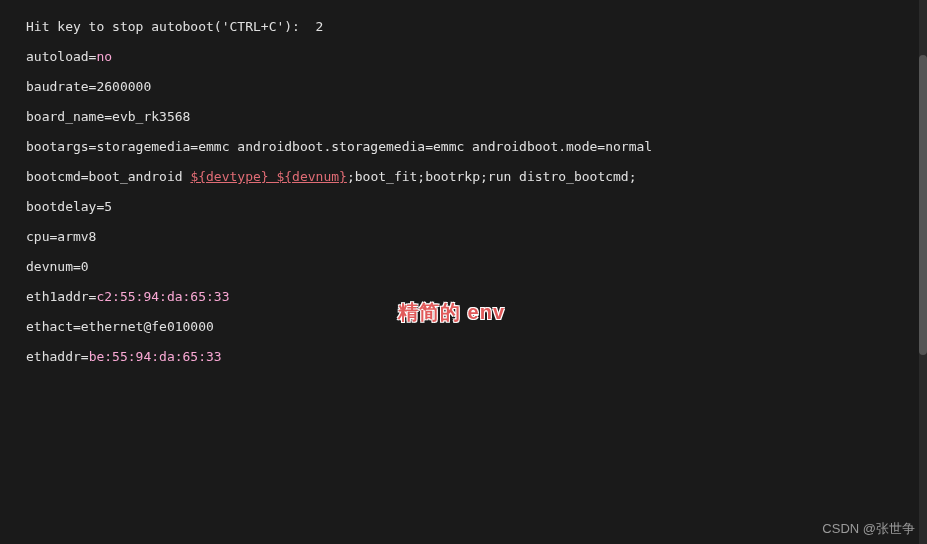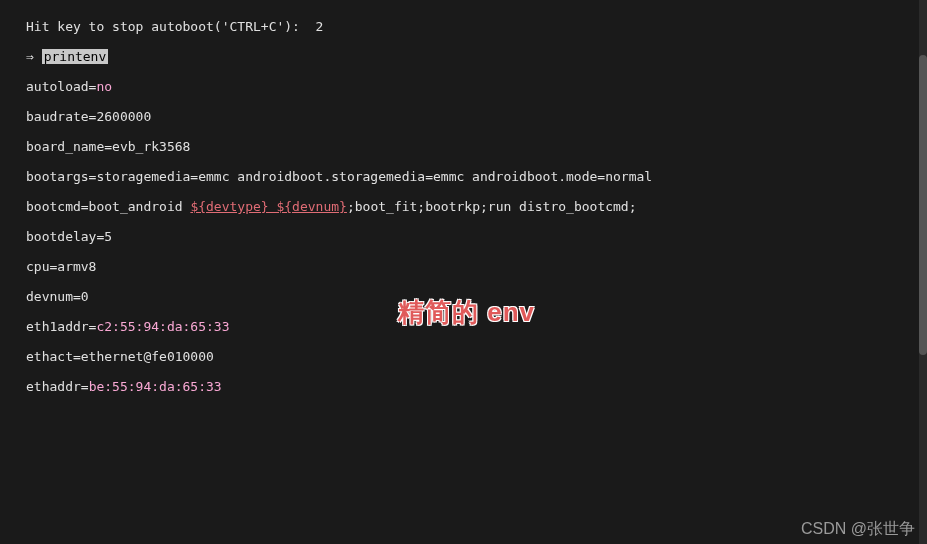--- a/index.html
+++ b/index.html
@@ -24,36 +24,36 @@
     color: #000;
     padding: 0 2px;
   }
   .aqua { color: #f9a8d4; }
   .red { color: #e06c75; text-decoration: underline; }
   .annotation {
     position: absolute;
     top: 305px;
     left: 398px;
     font-family: "SimHei", "Microsoft YaHei", sans-serif;
-    font-size: 26px;
+    font-size: 20px;
     font-weight: bold;
     color: #e05a5a;
     text-shadow:
       -1px -1px 0 #fff,
        1px -1px 0 #fff,
       -1px  1px 0 #fff,
        1px  1px 0 #fff;
     letter-spacing: 1px;
   }
   .watermark {
     position: absolute;
     bottom: 8px;
     right: 12px;
     font-family: "Microsoft YaHei", sans-serif;
-    font-size: 16px;
+    font-size: 13px;
     color: #9a9a9a;
   }
   .scrollbar {
     position: absolute;
     right: 0;
     top: 0;
     width: 8px;
     height: 100%;
     background: #2a2a2a;
   }
@@ -64,21 +64,20 @@
     height: 300px;
     background: #555;
     border-radius: 4px;
   }
 </style>
 </head>
 <body>
 
 <div class="terminal">
 <span class="line">Hit key to stop autoboot('CTRL+C'):  2</span>
-<span class="line"><span>⇒ </span><span class="highlighted">printenv</span></span>
 <span class="line"><span>autoload=</span><span class="aqua">no</span></span>
 <span class="line">baudrate=2600000</span>
 <span class="line">board_name=evb_rk3568</span>
 <span class="line">bootargs=storagemedia=emmc androidboot.storagemedia=emmc androidboot.mode=normal</span>
 <span class="line"><span>bootcmd=boot_android </span><span class="red">${devtype} ${devnum}</span><span>;boot_fit;bootrkp;run distro_bootcmd;</span></span>
 <span class="line">bootdelay=5</span>
 <span class="line">cpu=armv8</span>
 <span class="line">devnum=0</span>
 <span class="line"><span>eth1addr=</span><span class="aqua">c2:55:94:da:65:33</span></span>
 <span class="line">ethact=ethernet@fe010000</span>

